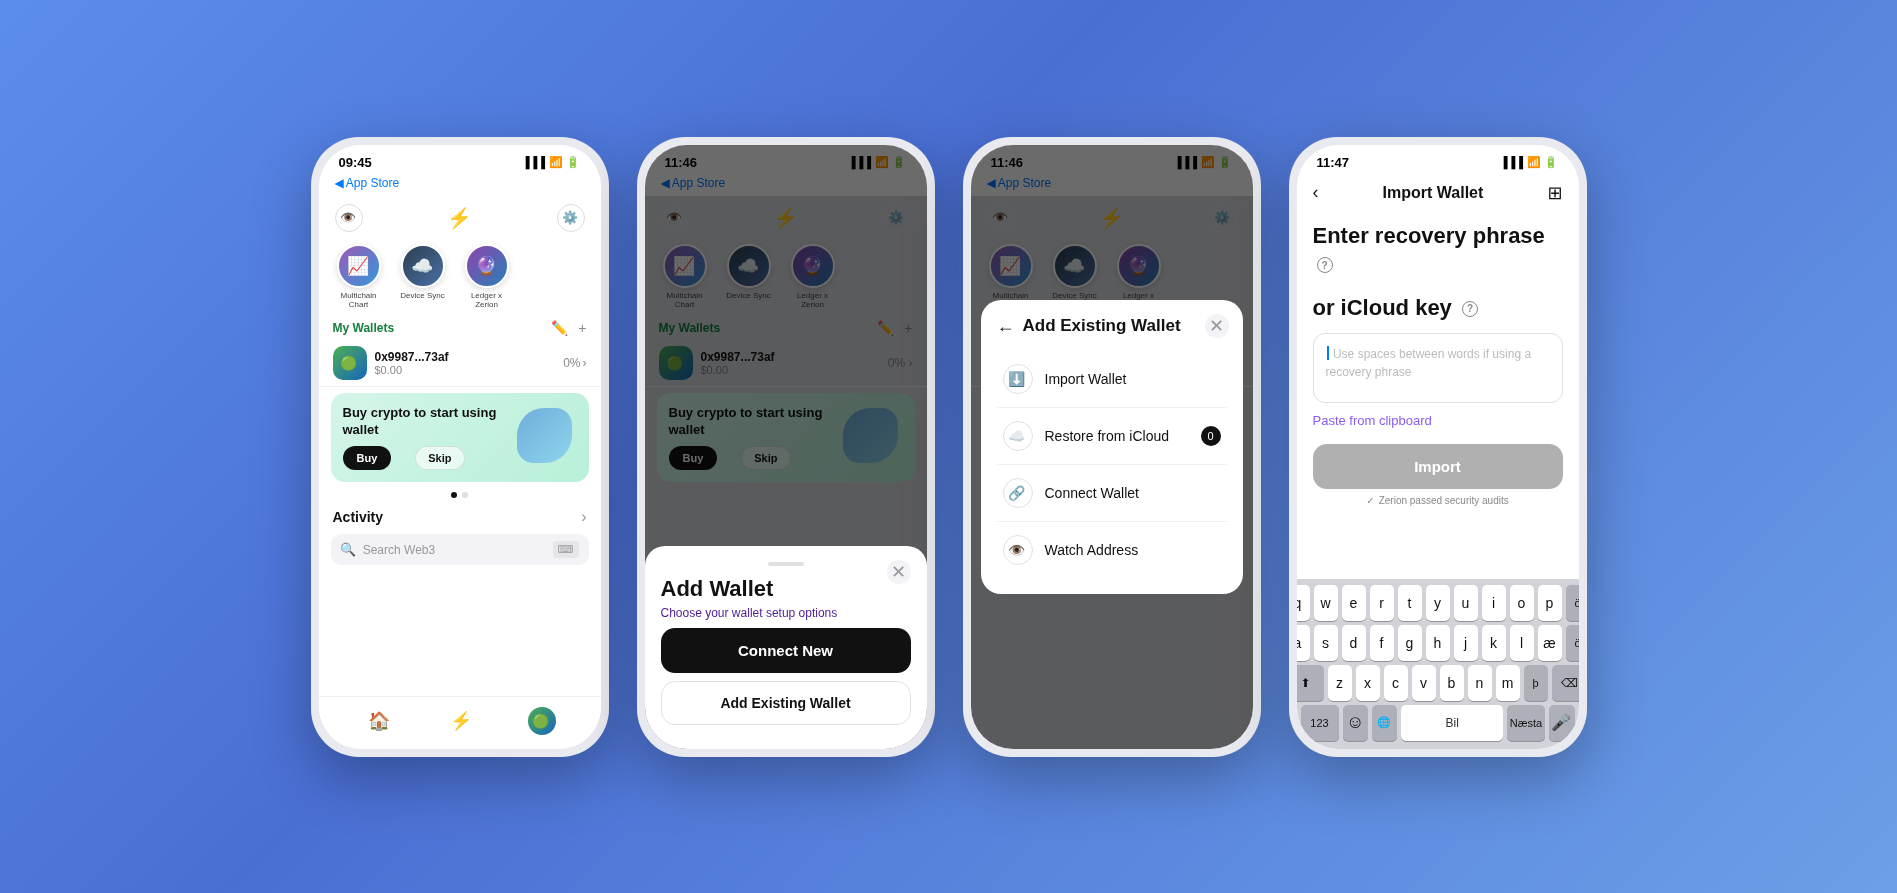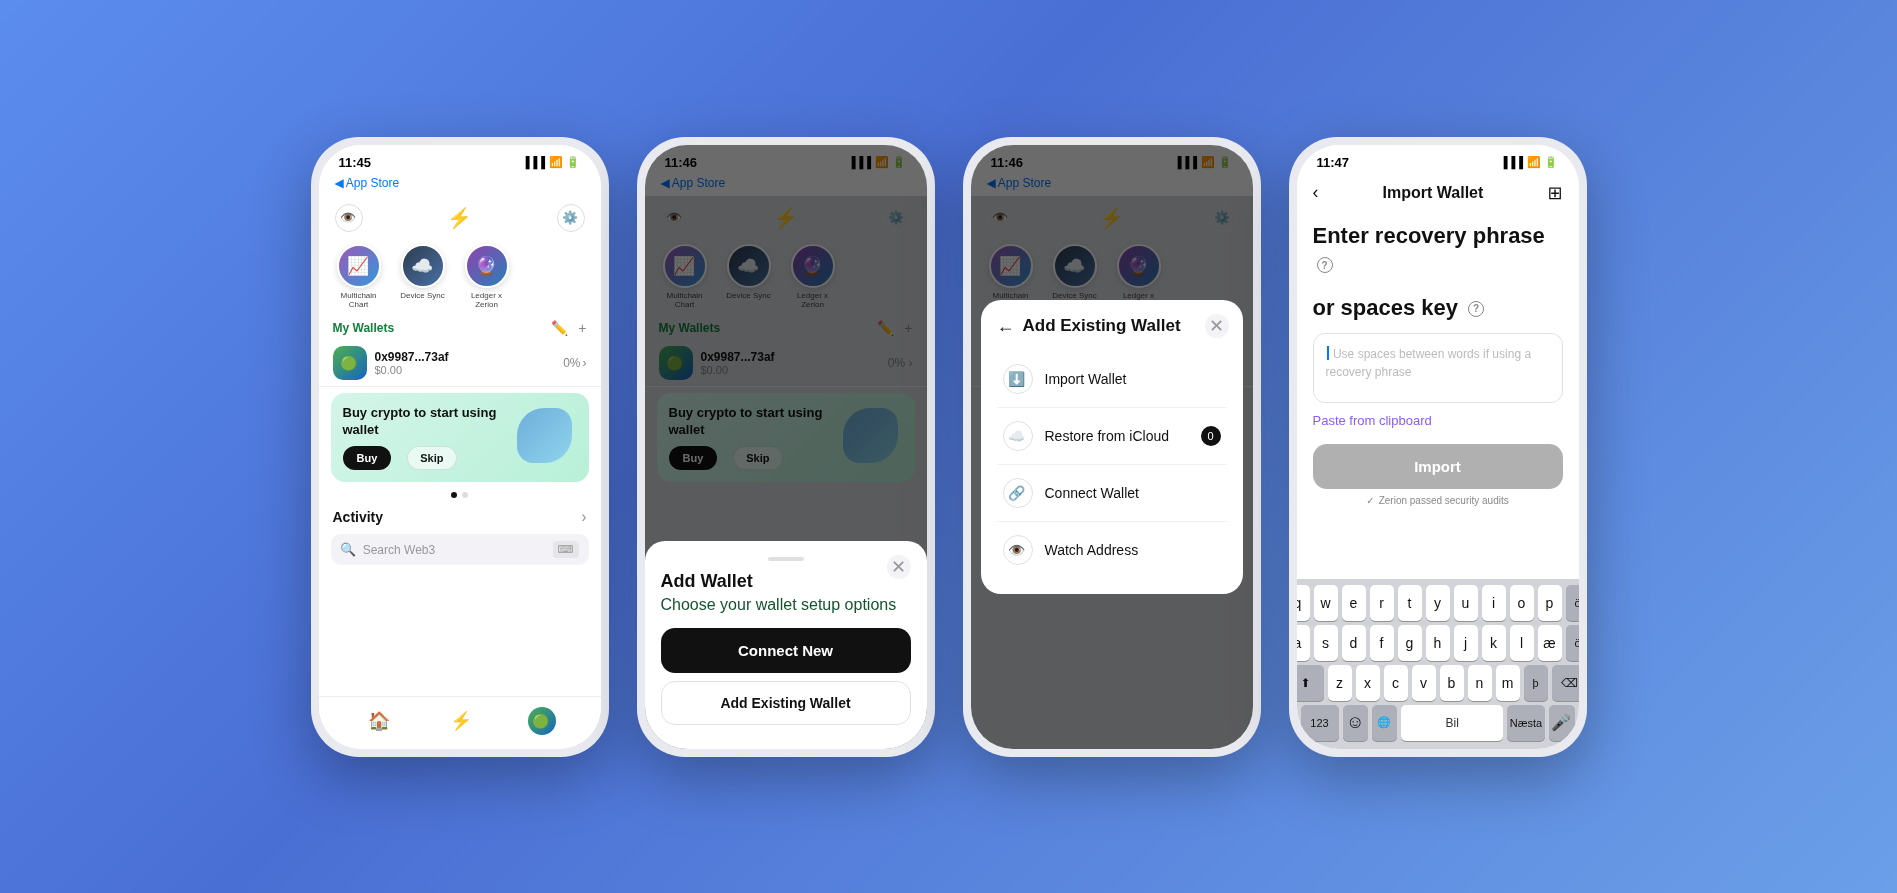--- a/index.html
+++ b/index.html
@@ -182,21 +182,21 @@
       overflow: hidden;
     }
     .buy-banner-text { flex: 1; }
     .buy-banner-title {
       font-size: 13px;
       font-weight: 700;
       color: #111;
       margin-bottom: 8px;
       line-height: 1.3;
     }
-    .buy-banner-btns { display: flex; gap: 16px; }
+    .buy-banner-btns { display: flex; gap: 24px; }
     .btn-buy {
       background: #111;
       color: #fff;
       border: none;
       border-radius: 16px;
       padding: 5px 14px;
       font-size: 11px;
       font-weight: 600;
       cursor: pointer;
     }
@@ -317,29 +317,29 @@
       cursor: pointer;
       background: #f2f2f7;
       border-radius: 50%;
       width: 24px;
       height: 24px;
       display: flex;
       align-items: center;
       justify-content: center;
     }
     .modal-title {
-      font-size: 18px;
+      font-size: 22px;
       font-weight: 700;
       color: #111;
       margin-bottom: 4px;
     }
     .modal-subtitle {
-      font-size: 16px;
-      color: #14532d;
-      margin-bottom: 14px;
+      font-size: 12px;
+      color: #4c1d95;
+      margin-bottom: 8px;
     }
     .btn-create-new {
       width: 100%;
       background: #111;
       color: #fff;
       border: none;
       border-radius: 14px;
       padding: 14px;
       font-size: 15px;
       font-weight: 700;
@@ -595,21 +595,21 @@
   </style>
 </head>
 <body>
 
 <div class="phones-container">
 
   <div class="phone">
     <div class="phone-inner">
 
       <div class="status-bar">
-        <span class="status-time">11:45</span>
+        <span class="status-time">09:45</span>
         <div class="status-icons">
           <span>▐▐▐</span>
           <span>📶</span>
           <span>🔋</span>
         </div>
       </div>
       <div class="nav-bar">
         <span class="back-arrow">◀</span>
         <span class="app-name">App Store</span>
       </div>
@@ -866,21 +866,21 @@
         <span class="import-nav-title">Import Wallet</span>
         <span class="import-nav-icon">⊞</span>
       </div>
 
       <div class="import-content">
         <div class="import-heading">
           <span>Enter recovery phrase</span>
           <span class="help-icon">?</span>
         </div>
         <div class="import-subheading">
-          <span>or spaces key</span>
+          <span>or iCloud key</span>
           <span class="help-icon">?</span>
         </div>
         <div class="import-textarea-container">
           <span class="import-cursor"></span>
           <span class="import-placeholder">Use spaces between words if using a recovery phrase</span>
         </div>
         <div class="paste-btn">Paste from clipboard</div>
         <button class="import-btn">Import</button>
         <div class="security-note">
           <span class="security-icon">✓</span>

